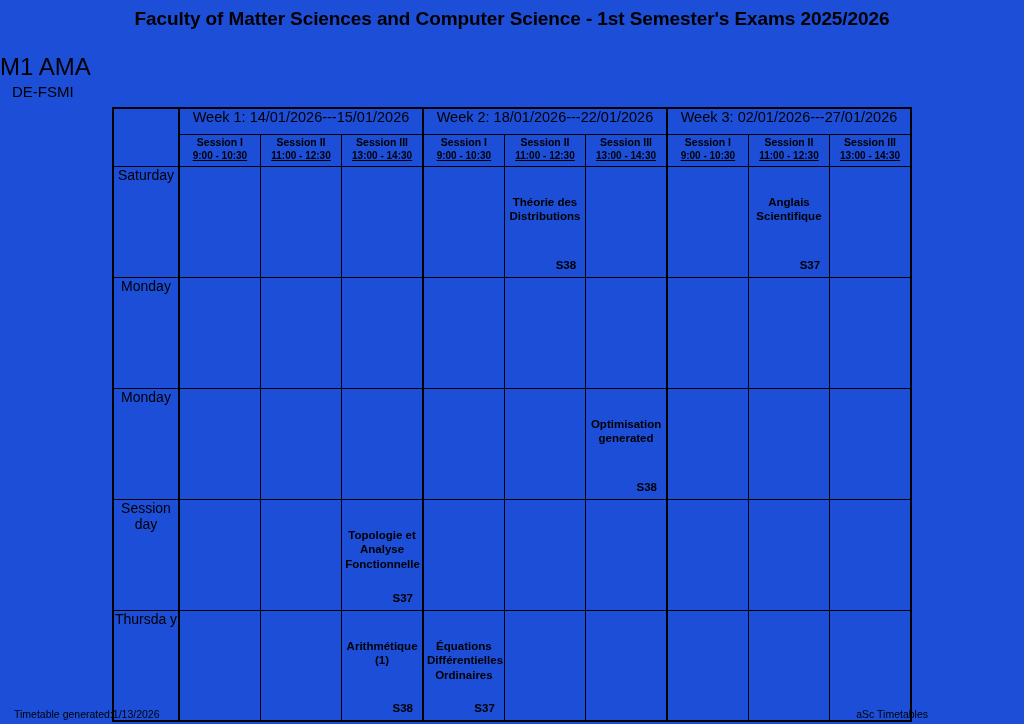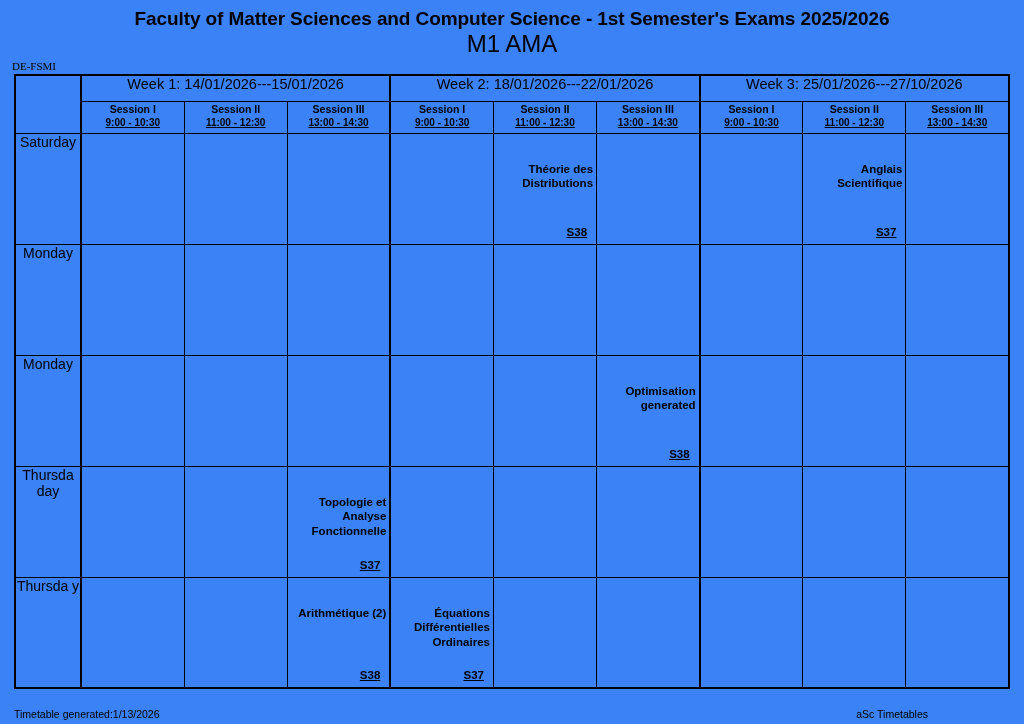--- a/index.html
+++ b/index.html
@@ -9,48 +9,48 @@
     width: 1024px;
     height: 724px;
     background: #ffffff;
     font-family: "Liberation Sans", sans-serif;
     color: #000000;
   }
   .page {
     position: relative;
     width: 1024px;
     height: 724px;
-    background: #3b82f6;
+    background: #1d4ed8;
   }
   .title {
     text-align: center;
     font-size: 19px;
     font-weight: bold;
     padding-top: 8px;
     letter-spacing: -0.1px;
   }
   .subtitle {
-    text-align: center;
+    text-align: left;
     font-size: 24px;
     font-weight: normal;
     line-height: 1.1;
     padding-top: 1px;
+    margin-top: 23px;
   }
   .dept {
-    font-size: 11px;
+    font-size: 15px;
     padding-left: 12px;
     padding-top: 4px;
     line-height: 1;
-    font-family: Liberation Serif, serif;
   }
   table.tt {
     border-collapse: collapse;
     table-layout: fixed;
-    margin: 2px auto 0 auto;
-    width: 996px;
+    margin: 8px auto 0 auto;
+    width: 800px;
     border: 2px solid #000;
   }
   table.tt td, table.tt th {
     border: 1px solid #000;
     padding: 0;
     vertical-align: top;
     text-align: center;
   }
   .corner { width: 66px; border-right: 2px solid #000 !important; }
   .weekhdr {
@@ -79,39 +79,37 @@
   }
   .slot {
     height: 111px;
     position: relative;
     width: 103.3px;
   }
   .slot-inner {
     position: relative;
     height: 100%;
     width: 100%;
-    text-align: right;
   }
   .subject {
     position: absolute;
     top: 28px;
     left: 0;
     right: 0;
     font-size: 11.5px;
     font-weight: bold;
     line-height: 1.25;
     padding: 0 3px;
   }
   .room {
     position: absolute;
     bottom: 6px;
     right: 9px;
     font-size: 11.5px;
     font-weight: bold;
-    text-decoration: underline;
   }
   .footer {
     position: absolute;
     left: 0; right: 0;
     bottom: 4px;
     width: 942px;
     padding: 0 14px;
     display: flex;
     justify-content: space-between;
     font-size: 10.5px;
@@ -125,21 +123,21 @@
   <div class="title">Faculty of Matter Sciences and Computer Science - 1st Semester's Exams  2025/2026</div>
   <div class="subtitle">M1 AMA</div>
   <div class="dept">DE-FSMI</div>
 
   <table class="tt">
     <thead>
       <tr>
         <th class="corner" rowspan="2"></th>
         <th class="weekhdr weekgroup-end" colspan="3">Week 1: 14/01/2026---15/01/2026</th>
         <th class="weekhdr weekgroup-end" colspan="3">Week 2: 18/01/2026---22/01/2026</th>
-        <th class="weekhdr" colspan="3">Week 3: 25/01/2026---27/10/2026</th>
+        <th class="weekhdr" colspan="3">Week 3: 02/01/2026---27/01/2026</th>
       </tr>
       <tr>
         <th class="sesshdr">
           <div class="sess-name">Session I</div>
           <div class="sess-time">9:00 - 10:30</div>
         </th>
         <th class="sesshdr">
           <div class="sess-name">Session II</div>
           <div class="sess-time">11:00 - 12:30</div>
         </th>
@@ -343,21 +341,21 @@
           </td>
         <td class="slot">
             <div class="slot-inner">
           <div class="subject"></div>
           <div class="room"></div>
             </div>
           </td>
       </tr>
 
       <tr>
-        <td class="daycell">Thursda day</td>
+        <td class="daycell">Session day</td>
         <td class="slot">
             <div class="slot-inner">
           <div class="subject"></div>
           <div class="room"></div>
             </div>
           </td>
         <td class="slot">
             <div class="slot-inner">
           <div class="subject"></div>
           <div class="room"></div>
@@ -416,21 +414,21 @@
             </div>
           </td>
         <td class="slot">
             <div class="slot-inner">
           <div class="subject"></div>
           <div class="room"></div>
             </div>
           </td>
         <td class="slot weekgroup-end">
             <div class="slot-inner">
-          <div class="subject">Arithmétique (2)</div>
+          <div class="subject">Arithmétique (1)</div>
           <div class="room">S38</div>
             </div>
           </td>
         <td class="slot">
             <div class="slot-inner">
           <div class="subject">Équations Différentielles Ordinaires</div>
           <div class="room">S37</div>
             </div>
           </td>
         <td class="slot">

